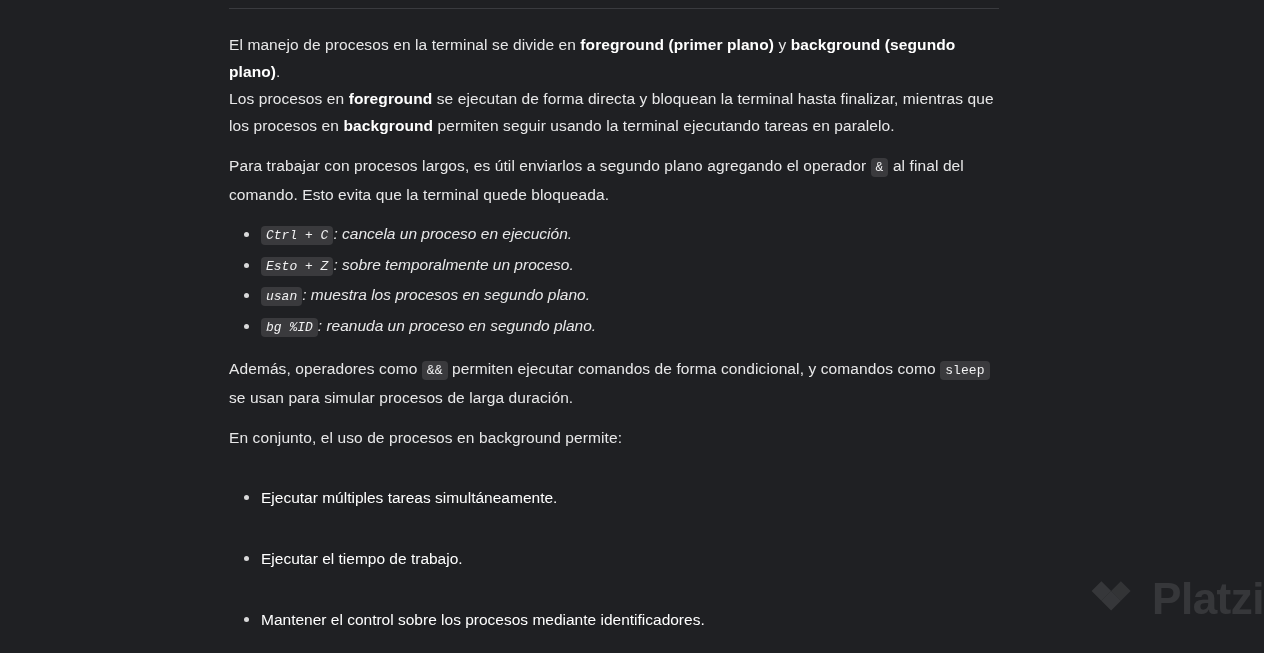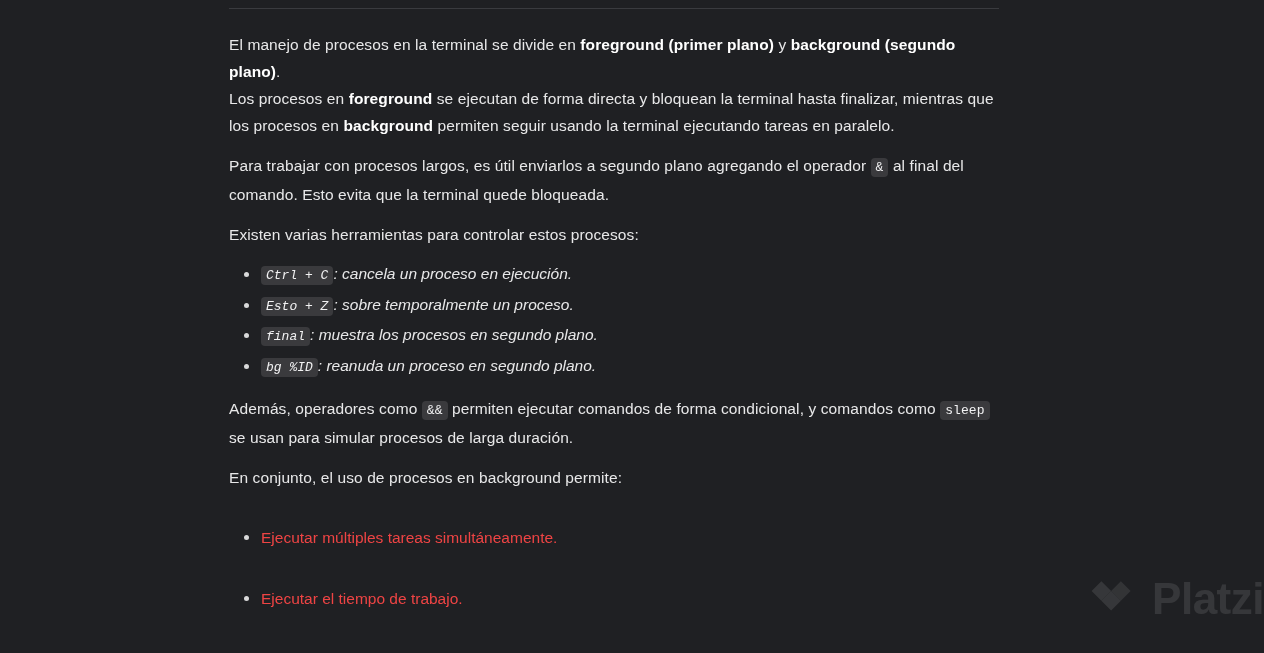--- a/index.html
+++ b/index.html
@@ -80,21 +80,21 @@
 
   ul.plain-bullets {
     margin: 13px 0 0 0;
     padding-left: 32px;
     list-style: none;
   }
   ul.plain-bullets li {
     position: relative;
     font-size: 15.5px;
     line-height: 29px;
-    color: #ef4444;
+    color: #ffffff;
     margin-top: 32px;
   }
   ul.plain-bullets li::before {
     content: "";
     position: absolute;
     left: -17px;
     top: 12px;
     width: 5px;
     height: 5px;
     border-radius: 50%;
@@ -133,42 +133,40 @@
 
     <div class="block-intro">
       <p class="para" id="p1">El manejo de procesos en la terminal se divide en <strong>foreground (primer plano)</strong> y <strong>background (segundo plano)</strong>.</p>
       <p class="para" id="p2">Los procesos en <strong>foreground</strong> se ejecutan de forma directa y bloquean la terminal hasta finalizar, mientras que los procesos en <strong>background</strong> permiten seguir usando la terminal ejecutando tareas en paralelo.</p>
     </div>
 
     <div class="block-gap">
       <p class="para" id="p3">Para trabajar con procesos largos, es útil enviarlos a segundo plano agregando el operador <code class="kbd">&amp;</code> al final del comando. Esto evita que la terminal quede bloqueada.</p>
     </div>
 
-    <div class="block-gap">
-      <p class="para" id="p4">Existen varias herramientas para controlar estos procesos:</p>
-    </div>
 
     <ul class="bullets" id="commands-list">
         <li><code class="kbd">Ctrl + C</code><span>: cancela un proceso en ejecución.</span></li>
         <li><code class="kbd">Esto + Z</code><span>: sobre temporalmente un proceso.</span></li>
-        <li><code class="kbd">final</code><span>: muestra los procesos en segundo plano.</span></li>
+        <li><code class="kbd">usan</code><span>: muestra los procesos en segundo plano.</span></li>
         <li><code class="kbd">bg %ID</code><span>: reanuda un proceso en segundo plano.</span></li>
       </ul>
 
     <div class="block-gap">
       <p class="para" id="p-operators">Además, operadores como <code class="kbd">&amp;&amp;</code> permiten ejecutar comandos de forma condicional, y comandos como <code class="kbd">sleep</code> se usan para simular procesos de larga duración.</p>
     </div>
 
     <div class="block-gap">
       <p class="para" id="p-summary">En conjunto, el uso de procesos en background permite:</p>
     </div>
 
     <ul class="plain-bullets" id="benefits-list">
         <li>Ejecutar múltiples tareas simultáneamente.</li>
         <li>Ejecutar el tiempo de trabajo.</li>
+        <li>Mantener el control sobre los procesos mediante identificadores.</li>
       </ul>
 
   </div>
 
   <div class="watermark">
     <span class="wm-logo">
       <svg viewBox="0 0 64 64" width="52" height="52" aria-hidden="true">
         <path d="M14 10 L26 22 L14 34 L2 22 Z" fill="#ffffff"></path>
         <path d="M26 22 L38 34 L26 46 L14 34 Z" fill="#ffffff"></path>
         <path d="M38 10 L50 22 L38 34 L26 22 Z" fill="#ffffff" opacity="0.85"></path>

